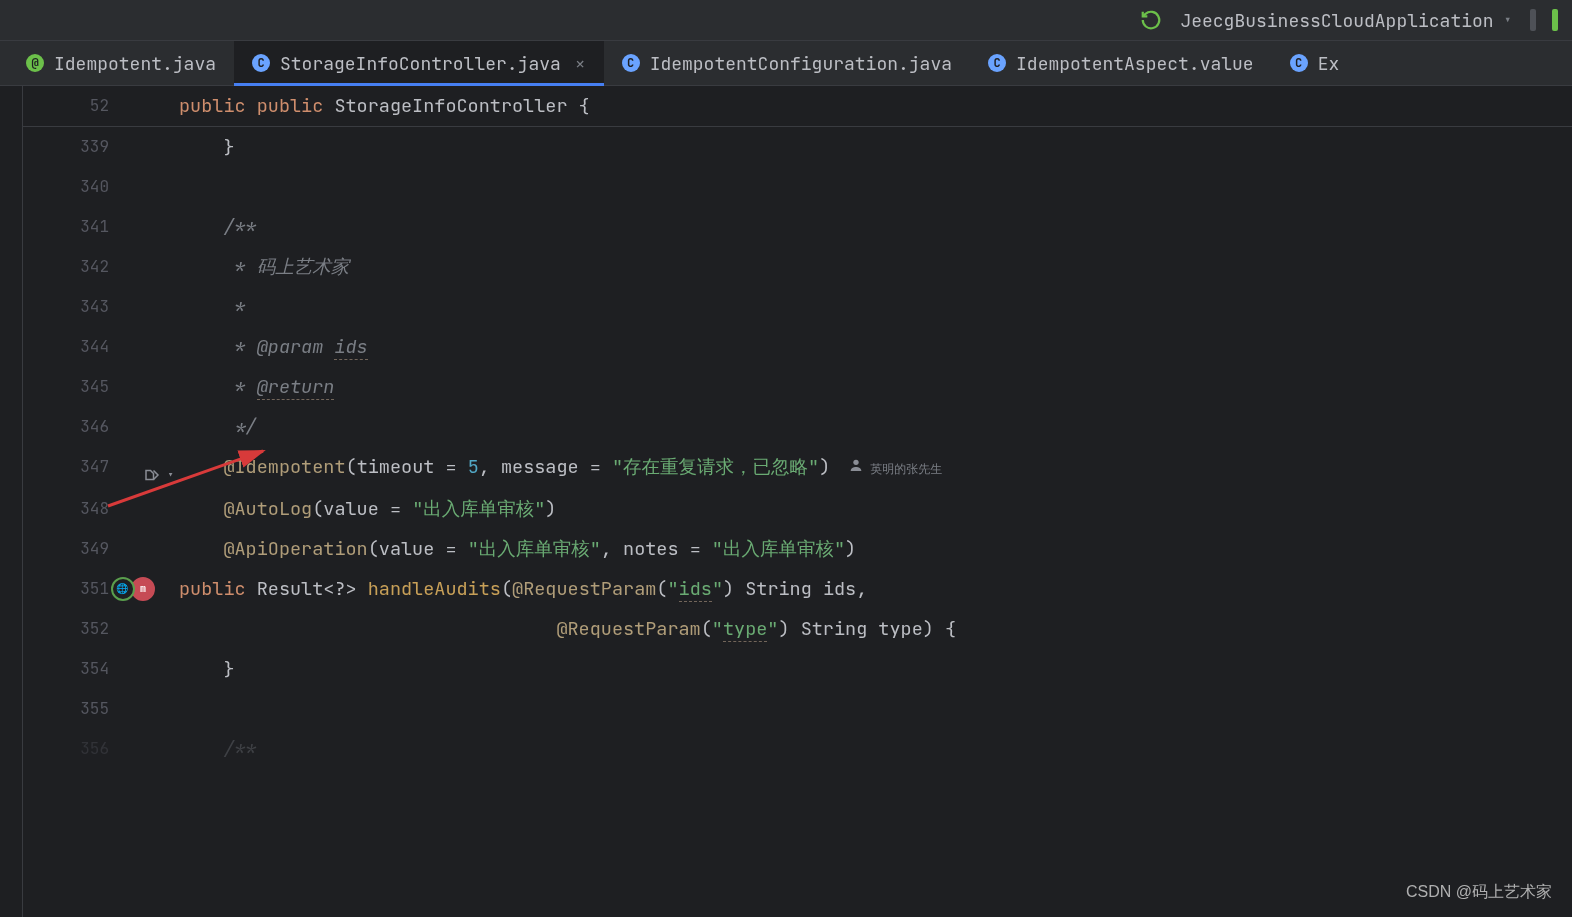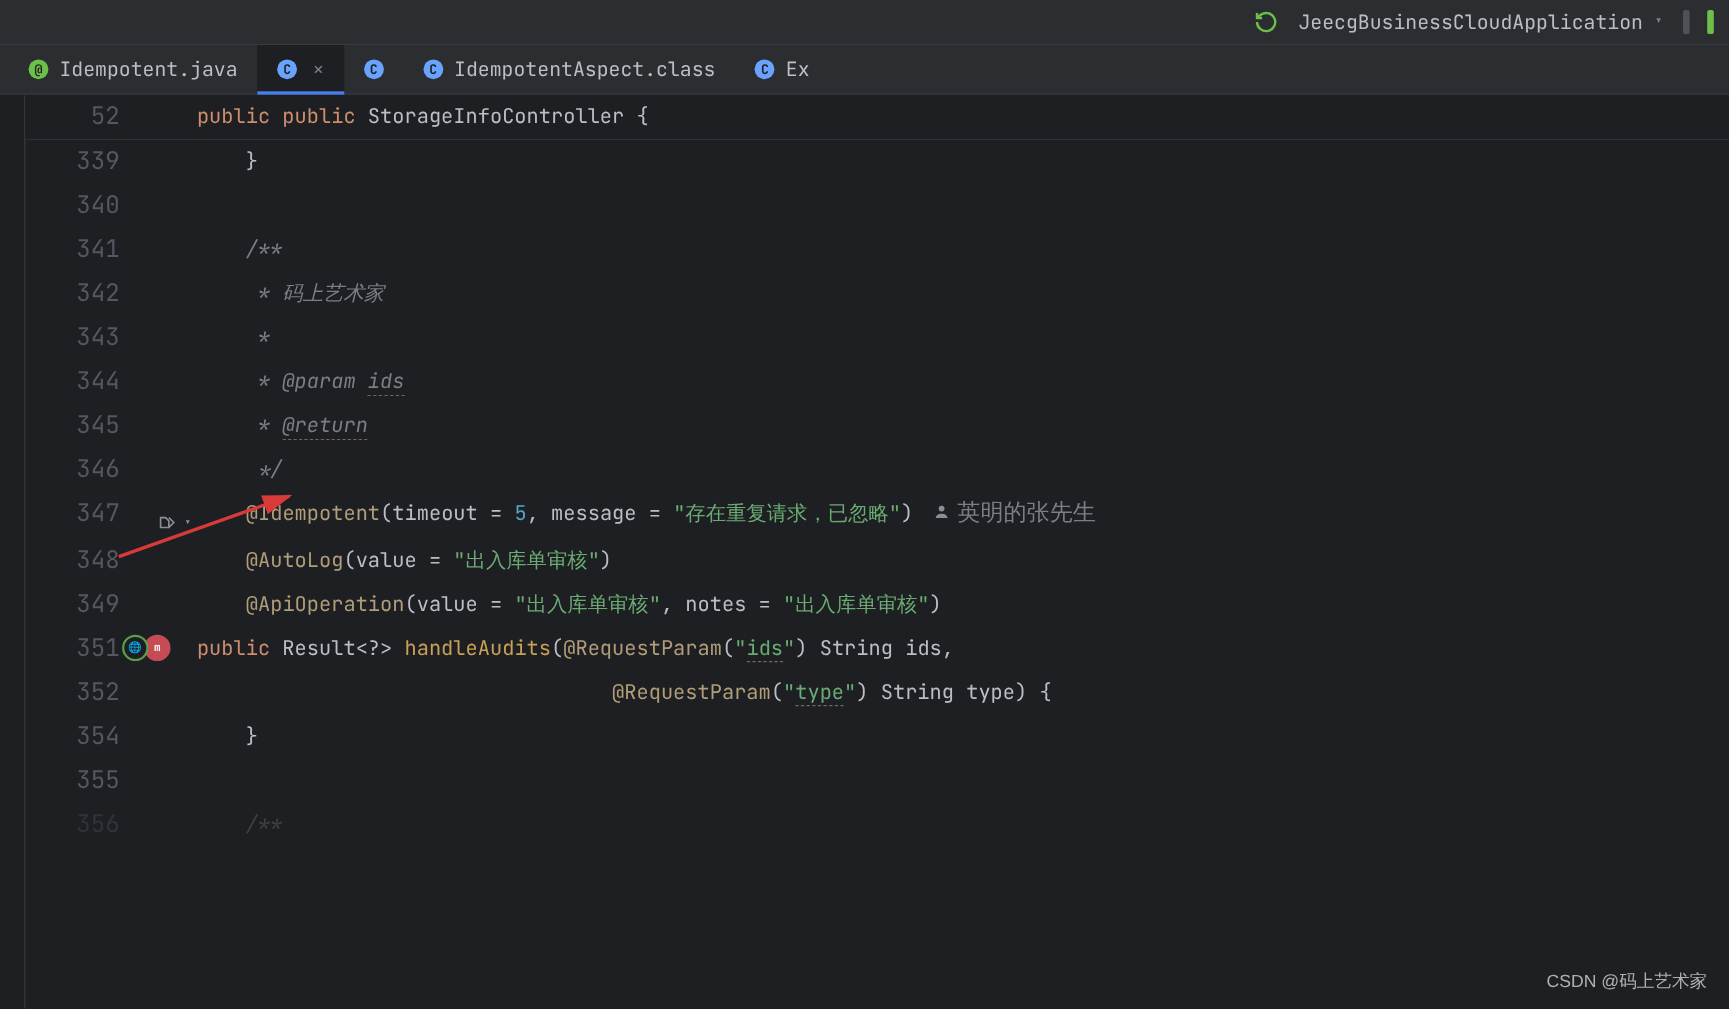--- a/index.html
+++ b/index.html
@@ -44,31 +44,31 @@
   .file-ico{width:18px;height:18px;border-radius:50%;display:flex;align-items:center;justify-content:center;font-size:12px;font-weight:700;color:#1e1f22;}
   .file-ico.interface{background:var(--icon-green);}
   .file-ico.class{background:var(--icon-blue);}
   
   .editor-wrap{flex:1;display:flex;overflow:hidden;}
   .left-strip{width:22px;background:var(--bg);border-right:1px solid var(--border-muted);}
   .editor{flex:1;position:relative;}
   .sticky-line{position:sticky;top:0;background:var(--bg);z-index:2;border-bottom:1px solid var(--border-muted);}
   table.code{border-collapse:collapse;width:100%;}
   table.code td{padding:0;}
-  td.ln{width:86px;text-align:right;padding-right:26px;color:var(--gutter-fg);font-size:22px;user-select:none;vertical-align:top;line-height:40px;}
+  td.ln{width:86px;text-align:right;padding-right:26px;color:var(--gutter-fg);font-size:16px;user-select:none;vertical-align:top;line-height:40px;}
   td.gutter{width:70px;position:relative;vertical-align:top;line-height:40px;}
   td.cc{white-space:pre;line-height:40px;font-size:18.5px;vertical-align:top;}
   .k-kw{color:var(--kw-orange);text-align:center;}
   .k-anno{color:var(--anno-gold);}
   .k-str{color:var(--string-green);}
   .k-num{color:var(--number-blue);}
   .k-meth{color:var(--method-yel);}
   .k-cmt{color:var(--comment-it);font-style:italic;}
   .und{border-bottom:1px dashed var(--underline);margin-top:28px;}
-  .author{color:var(--fg-dim);font-size:21px;font-style:normal;}
+  .author{color:var(--fg-dim);font-size:12px;font-style:normal;}
   .author-ico{display:inline-block;vertical-align:middle;margin:0 6px 2px 18px;color:#8a8d95;}
   .row-hi{background:rgba(255,255,255,0.03);}
   .bulb{color:#f0b429;font-size:18px;position:absolute;left:36px;top:9px;}
   .g-icon{position:absolute;left:2px;top:8px;display:flex;gap:0;}
   .gcirc{width:20px;height:20px;border-radius:50%;display:flex;align-items:center;justify-content:center;font-size:10px;}
   .globe{border:2px solid #5a9e4d;color:#5a9e4d;margin-right:-4px;background:#1e1f22;position:relative;z-index:2;}
   .mball{background:#c64b55;border:2px solid #c64b55;color:#fff;font-weight:700;}
   .inline-globe{display:inline-flex;align-items:center;gap:2px;vertical-align:middle;}
   .ig-circ{width:16px;height:16px;border-radius:50%;border:2px solid #8a8d95;display:inline-block;position:relative;}
   .ig-circ::before{content:"";position:absolute;left:6px;top:-2px;width:2px;height:20px;background:#8a8d95;}
@@ -101,28 +101,30 @@
     </div>
   </div>
 
   <div class="tab-row" id="tab-row">
       <div class="tab">
         <span class="file-ico interface">@</span>
         <span>Idempotent.java</span>
       </div>
       <div class="tab active">
         <span class="file-ico class">C</span>
+        <span>StorageInfoController.java</span>
         <span class="close">×</span>
       </div>
       <div class="tab">
         <span class="file-ico class">C</span>
-      </div>
-      <div class="tab">
-        <span class="file-ico class">C</span>
-        <span>IdempotentAspect.class</span>
+        <span>IdempotentConfiguration.java</span>
+      </div>
+      <div class="tab">
+        <span class="file-ico class">C</span>
+        <span>IdempotentAspect.value</span>
       </div>
       <div class="tab">
         <span class="file-ico class">C</span>
         <span>Ex</span>
       </div>
     </div>
 
   <div class="editor-wrap">
     <div class="left-strip"></div>
     <div class="editor">

